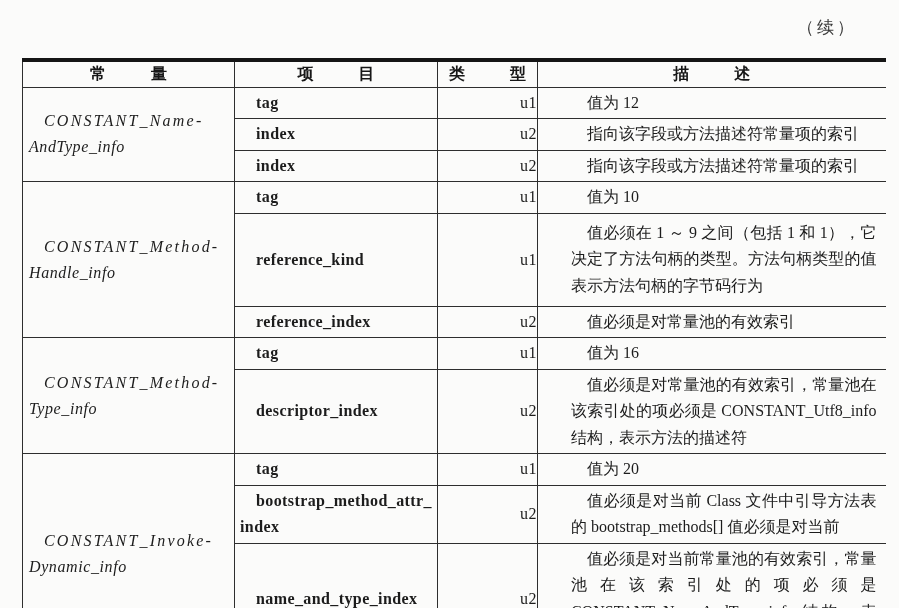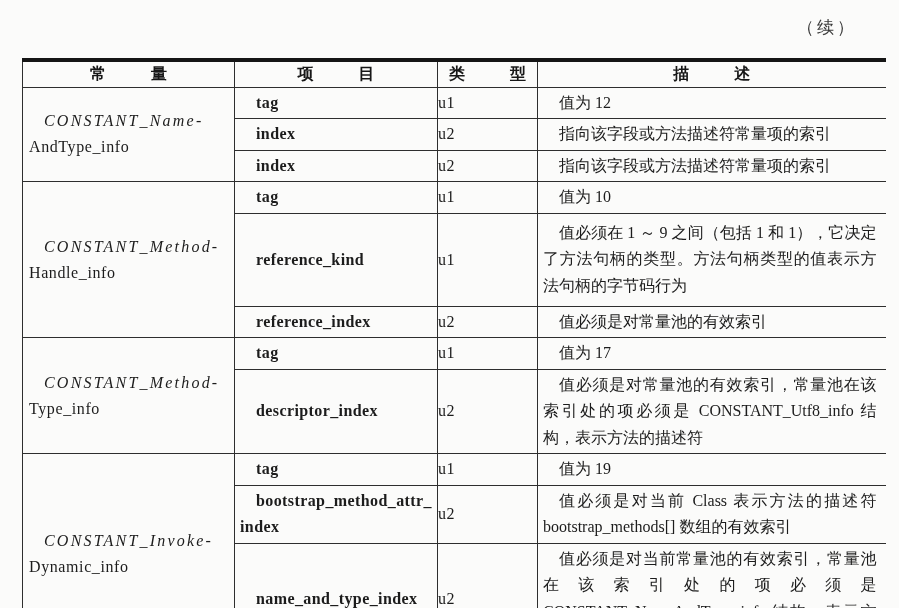--- a/index.html
+++ b/index.html
@@ -40,35 +40,36 @@
     font-family:"Liberation Sans","DejaVu Sans",sans-serif;
     font-weight:bold;font-size:16px;color:#171717;
   }
   
   tr.h27{height:27px;} tr.h26{height:26px;}
   tr.h93{height:93px;} tr.h84{height:84px;}
   tr.h55{height:55px;} tr.h97{height:97px;}
   
   td.cname{padding:2px 4px 2px 6px;}
   td.cname .l1{display:block;text-indent:15px;letter-spacing:2.2px;line-height:26px;font-style:italic;}
-  td.cname .l2{display:block;letter-spacing:0.6px;line-height:26px;}
+  td.cname .l2{display:block;letter-spacing:0.6px;line-height:26px;font-style:italic;}
   
   td.item{padding:1px 4px 1px 5px;font-weight:bold;}
   td.item .iwrap{
     display:block;text-indent:16px;line-height:26px;
     overflow-wrap:anywhere;word-break:break-all;letter-spacing:0.4px;
   }
   
-  td.type{text-align:left;letter-spacing:0.5px;font-family:Liberation Serif, serif;}
+  td.type{text-align:right;letter-spacing:0.5px;font-family:Liberation Serif, serif;}
   
   td.desc{padding:2px 9px 2px 5px;}
   td.desc .dwrap{
     display:block;text-indent:16px;line-height:26.5px;
     text-align:justify;text-justify:inter-ideograph;
     overflow-wrap:anywhere;
+    margin-left:28px;
   }
 </style>
 </head>
 <body>
 
 <div class="page">
 
   <div class="continued">（续）</div>
 
   <table class="cp">
@@ -174,21 +175,21 @@
     <tr class="h26">
       <td class="cname" rowspan="2">
         <span class="l1">CONSTANT_Method-</span>
         <span class="l2">Type_info</span>
       </td>
       <td class="item">
         <span class="iwrap">tag</span>
       </td>
       <td class="type">u1</td>
       <td class="desc">
-        <span class="dwrap">值为 17</span>
+        <span class="dwrap">值为 16</span>
       </td>
     </tr>
     <tr class="h84">
       <td class="item">
         <span class="iwrap">descriptor_index</span>
       </td>
       <td class="type">u2</td>
       <td class="desc">
         <span class="dwrap">值必须是对常量池的有效索引，常量池在该索引处的项必须是 CONSTANT_Utf8_info 结构，表示方法的描述符</span>
       </td>
@@ -197,30 +198,30 @@
     <tr class="h26">
       <td class="cname" rowspan="3">
         <span class="l1">CONSTANT_Invoke-</span>
         <span class="l2">Dynamic_info</span>
       </td>
       <td class="item">
         <span class="iwrap">tag</span>
       </td>
       <td class="type">u1</td>
       <td class="desc">
-        <span class="dwrap">值为 19</span>
+        <span class="dwrap">值为 20</span>
       </td>
     </tr>
     <tr class="h55">
       <td class="item">
         <span class="iwrap">bootstrap_method_attr_index</span>
       </td>
       <td class="type">u2</td>
       <td class="desc">
-        <span class="dwrap">值必须是对当前 Class 表示方法的描述符 bootstrap_methods[] 数组的有效索引</span>
+        <span class="dwrap">值必须是对当前 Class 文件中引导方法表的 bootstrap_methods[] 值必须是对当前</span>
       </td>
     </tr>
     <tr class="h97">
       <td class="item">
         <span class="iwrap">name_and_type_index</span>
       </td>
       <td class="type">u2</td>
       <td class="desc">
         <span class="dwrap">值必须是对当前常量池的有效索引，常量池在该索引处的项必须是 CONSTANT_NameAndType_info 结构，表示方法名和方法描述符</span>
       </td>

